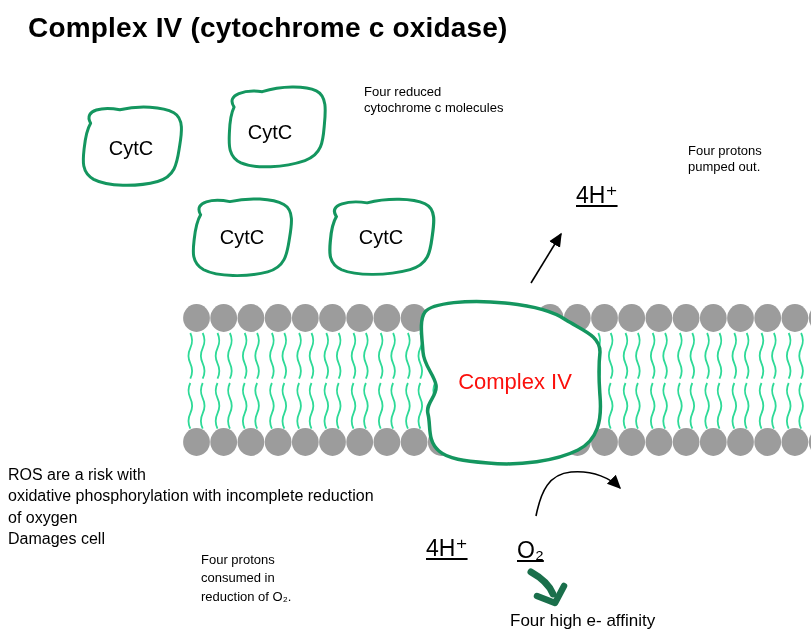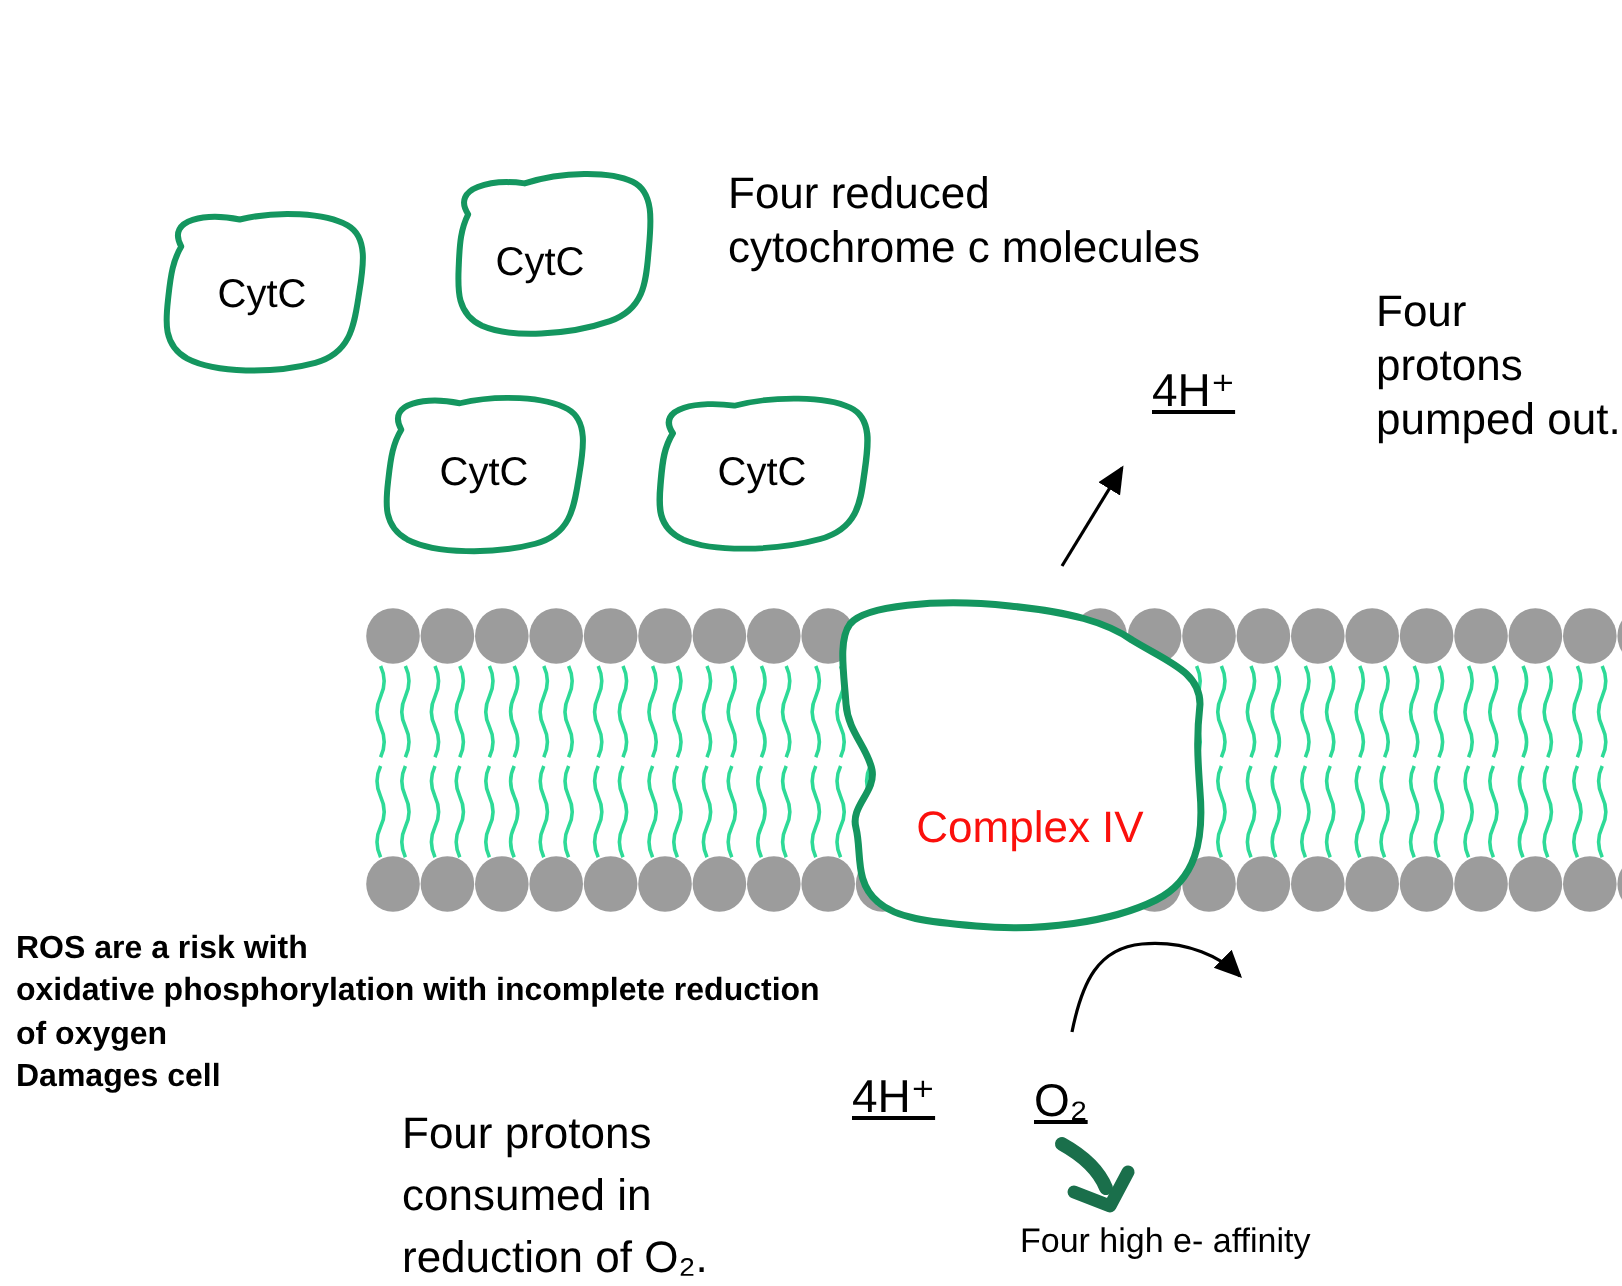--- a/index.html
+++ b/index.html
@@ -11,37 +11,36 @@
     font-family:"Liberation Sans","DejaVu Sans",sans-serif;
     color:#000;
   }
   .layer{position:absolute;left:0;top:0;}
   .txt{position:absolute;white-space:pre-line;line-height:1.22;}
   .title{
     left:28px;top:11px;
     font-size:28px;font-weight:bold;
     letter-spacing:0.2px;
   }
-  .ann{font-size:22px;}
+  .ann{font-size:13px;}
   .big{font-size:23px;text-decoration:underline;}
-  .small{font-size:16px;font-weight:bold;}
+  .small{font-size:16px;}
   .blob-label{
     position:absolute;
     font-size:20px;
     transform:translate(-50%,-50%);
     white-space:nowrap;
   }
   .complex-label{
     position:absolute;
     left:515px;top:382px;
     transform:translate(-50%,-50%);
     font-size:22px;
     color:#fb100c;
     white-space:nowrap;
-    margin-top:32px;
   }
   .four-reduced{left:364px;top:84px;}
   .protons-out{left:688px;top:143px;}
   .h4-top{left:576px;top:181px;}
   .ros{left:8px;top:464px;line-height:1.33;}
   .protons-consumed{left:201px;top:551px;line-height:1.42;}
   .h4-bottom{left:426px;top:534px;}
   .o2{left:517px;top:536px;}
   .water{left:637px;top:504px;}
   .affinity{left:510px;top:611px;font-size:17px;}
@@ -227,20 +226,21 @@
     <path d="M531,283 L561,234" stroke="#000" stroke-width="1.6" fill="none" marker-end="url(#arrowhead)"></path>
 
     <path d="M536,516 C541,491 549,474 571,472 C594,470 611,479 620,488" stroke="#000" stroke-width="1.6" fill="none" marker-end="url(#arrowhead)"></path>
 
     <g fill="none" stroke-linecap="round" stroke-linejoin="round" stroke="#1a6f4b">
       <path d="M531,572 C540,577 549,584 553,594" stroke-width="7"></path>
       <path d="M564,586 L555,603 L537,596" stroke-width="6.5"></path>
     </g>
   </svg>
 
+  <div class="txt title">Complex IV (cytochrome c oxidase)</div>
 
   <div class="blob-label" style="left:131px;top:148px;">CytC</div>
   <div class="blob-label" style="left:270px;top:132px;">CytC</div>
   <div class="blob-label" style="left:242px;top:237px;">CytC</div>
   <div class="blob-label" style="left:381px;top:237px;">CytC</div>
 
   <div class="complex-label">Complex IV</div>
 
   <div class="txt ann four-reduced">Four reduced
 cytochrome c molecules</div>

